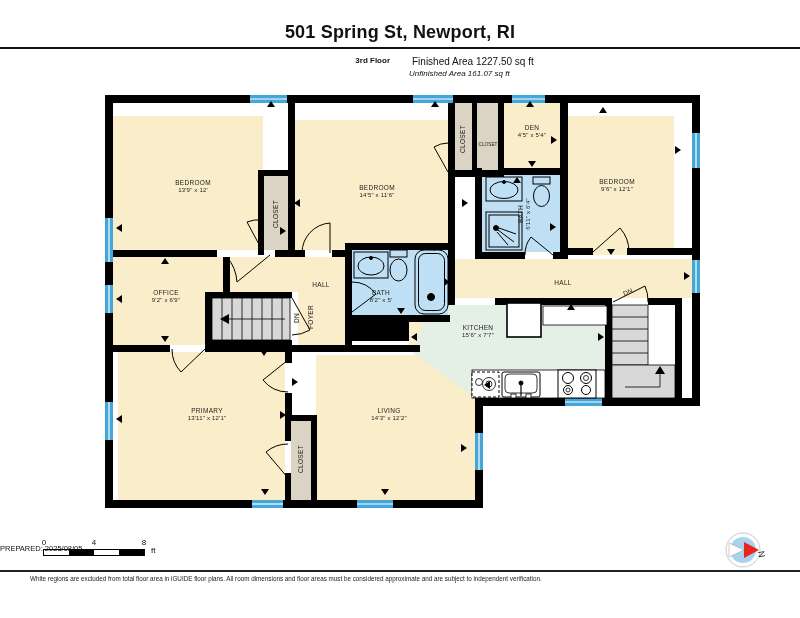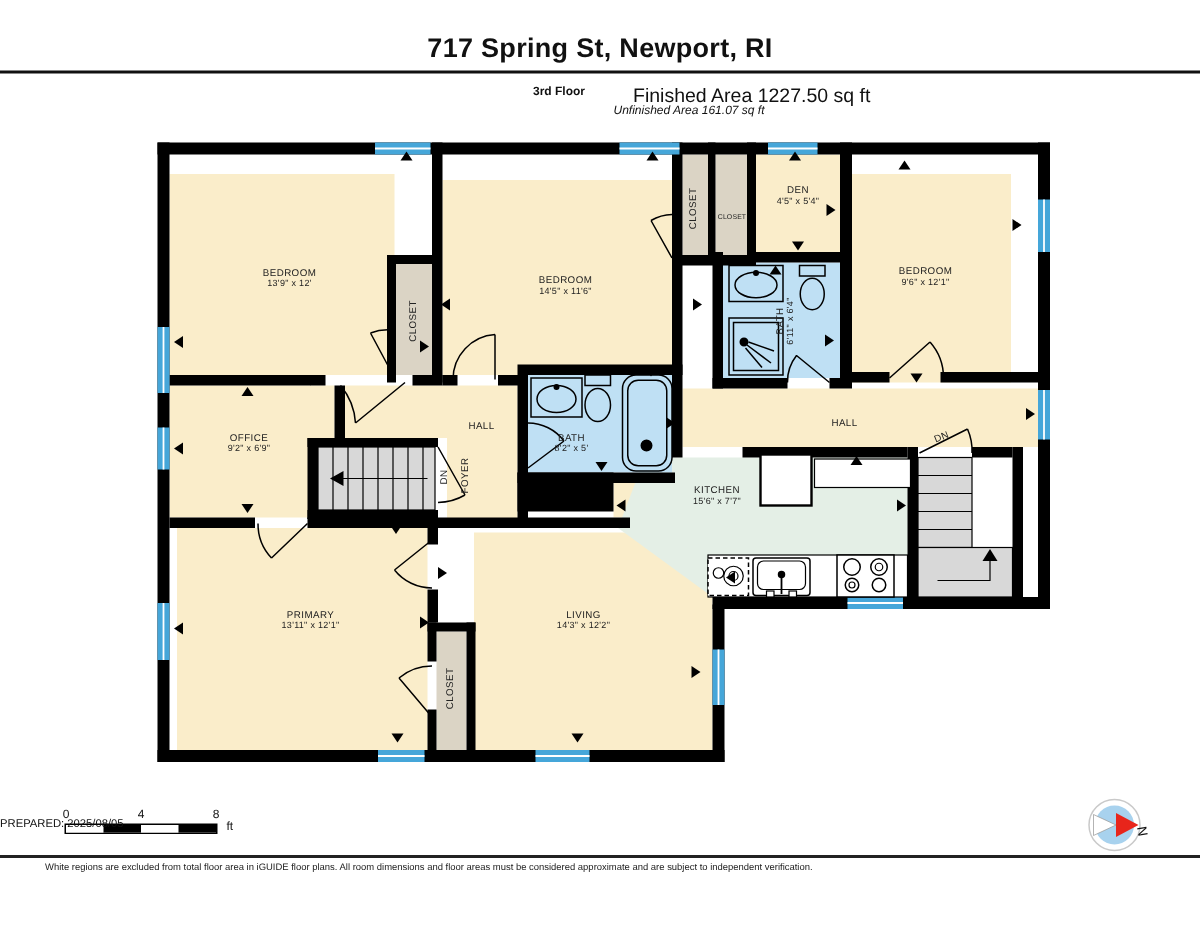--- a/index.html
+++ b/index.html
@@ -3,21 +3,21 @@
 <meta charset="utf-8">
 <style>
   html,body{margin:0;padding:0;}
   body{width:800px;height:618px;position:relative;background:#fff;
        font-family:"Liberation Sans","DejaVu Sans",sans-serif;color:#111;overflow:hidden;}
   .abs{position:absolute;}
   
   .title{top:22px;left:0;right:0;text-align:center;font-size:18px;font-weight:bold;letter-spacing:.2px;}
   .rule-top{top:47px;left:0;width:800px;height:2px;background:#111;}
   .floor-label{top:56px;left:268px;width:122px;text-align:right;font-size:8px;font-weight:bold;}
-  .fin{top:56px;left:422px;font-size:13px;}
+  .fin{top:56px;left:412px;font-size:10px;}
   .unfin{top:69px;left:409px;font-size:8px;font-style:italic;}
   
   svg.plan{top:0;left:0;}
   
   .rlabel{transform:translate(-50%,-50%);text-align:center;white-space:nowrap;color:#222;}
   .rname{display:block;font-size:6.5px;letter-spacing:.3px;line-height:7.5px;}
   .rdims{display:block;font-size:6px;letter-spacing:.2px;line-height:7px;}
   .vert{transform:translate(-50%,-50%) rotate(-90deg);}
   .tiny .rname{font-size:4.6px;letter-spacing:.1px;}
   .dn2{transform:translate(-50%,-50%) rotate(-22deg);}
@@ -27,21 +27,21 @@
   .sb-seg{height:100%;flex:1 0 25%;}
   .sb-ft{top:546px;left:151px;font-size:8px;}
   .prepared{top:544px;left:0;right:0;text-align:left;font-size:7.5px;}
   
   .rule-bottom{top:570px;left:0;width:800px;height:1.5px;background:#222;}
   .disclaimer{top:575px;left:30px;font-size:6.3px;color:#222;}
 </style>
 </head>
 <body>
 
-<div class="abs title">717 Spring St, Newport, RI</div>
+<div class="abs title">501 Spring St, Newport, RI</div>
 <div class="abs rule-top"></div>
 <div class="abs floor-label">3rd Floor</div>
 <div class="abs fin">Finished Area 1227.50 sq ft</div>
 <div class="abs unfin">Unfinished Area 161.07 sq ft</div>
 
 <svg class="abs plan" width="800" height="618" viewBox="0 0 800 618">
 
   <g>
     <rect x="113" y="116" width="150" height="134" fill="#FAEDCA"></rect>
     <rect x="295" y="120" width="153" height="130" fill="#FAEDCA"></rect>

